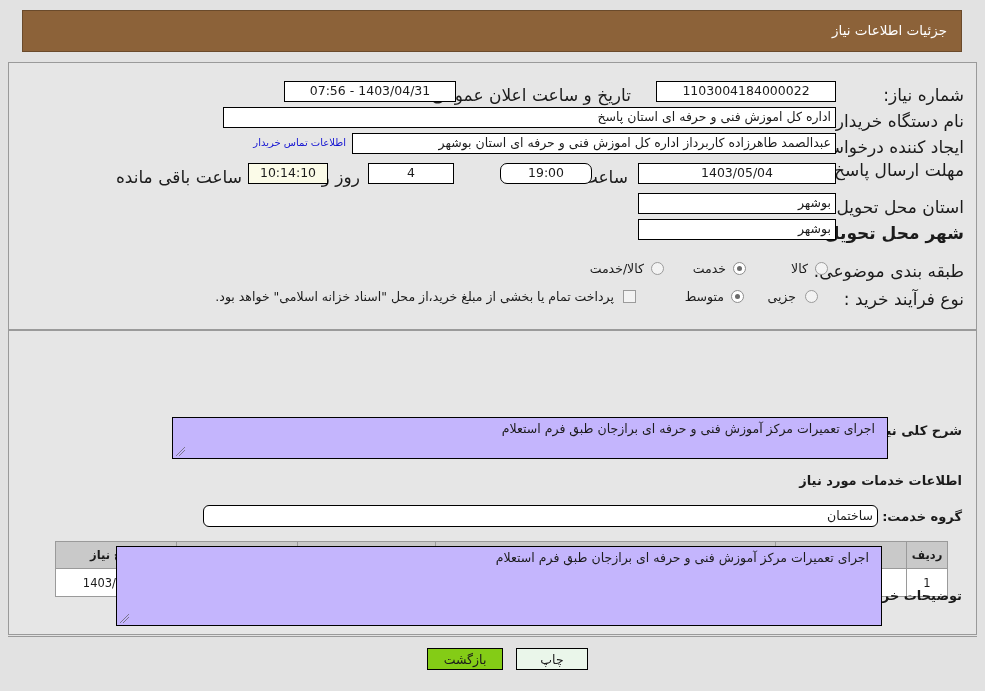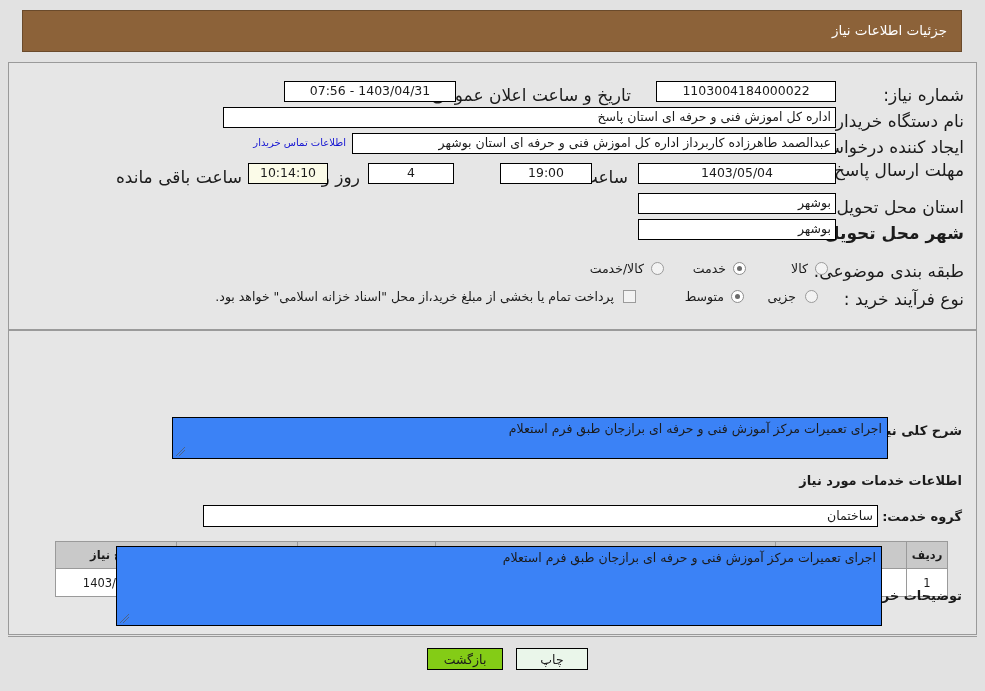--- a/index.html
+++ b/index.html
@@ -111,22 +111,22 @@
     font-family:"DejaVu Sans","Liberation Sans",sans-serif;
     font-size:55px;font-weight:bold;letter-spacing:1px;
     color:#b9b9b9;opacity:.55;direction:ltr;
   }
   .wm-arrow{
     position:absolute;left:188px;top:330px;opacity:.35;
   }
 
   
   .ta{
-    position:absolute;background:#3b82f6;border:1px solid #000;
-    box-sizing:border-box;font-size:12.5px;padding:3px 5px;
+    position:absolute;background:#c4b5fd;border:1px solid #000;
+    box-sizing:border-box;font-size:12.5px;padding:3px 12px;
     overflow:hidden;
   }
   .ta .grip{
     position:absolute;left:3px;bottom:1px;
     width:10px;height:10px;opacity:.65;
   }
   .bold{font-weight:bold;}
 
   
   .tbl{
@@ -200,21 +200,21 @@
       <div class="lbl" style="right:12px;top:48px;width:118px;">نام دستگاه خریدار:</div>
       <div class="fld r" style="right:140px;top:44px;width:613px;height:21px;">اداره کل اموزش فنی و حرفه ای استان پاسخ</div>
 
       <div class="lbl" style="right:12px;top:74px;width:118px;">ایجاد کننده درخواست:</div>
       <div class="fld r" style="right:140px;top:70px;width:484px;height:21px;">عبدالصمد طاهرزاده کاربرداز اداره کل اموزش فنی و حرفه ای استان بوشهر</div>
       <div class="link" style="right:630px;top:74px;">اطلاعات تماس خریدار</div>
 
       <div class="lbl" style="right:12px;top:100px;width:118px;line-height:15px;">مهلت ارسال پاسخ: تا تاریخ:</div>
       <div class="fld c" style="right:140px;top:100px;width:198px;height:21px;">1403/05/04</div>
       <div class="lbl" style="right:348px;top:104px;">ساعت</div>
-      <div class="fld c" style="right:384px;top:100px;width:92px;height:21px;">19:00</div>
+      <div class="fld c" style="right:384px;top:100px;width:92px;height:21px;border-radius:7px;">19:00</div>
       <div class="fld c" style="right:522px;top:100px;width:86px;height:21px;">4</div>
       <div class="lbl" style="right:616px;top:104px;">روز و</div>
       <div class="fld c cream" style="right:648px;top:100px;width:80px;height:21px;">10:14:10</div>
       <div class="lbl" style="right:734px;top:104px;">ساعت باقی مانده</div>
 
       <div class="lbl" style="right:12px;top:134px;width:118px;">استان محل تحویل:</div>
       <div class="fld r" style="right:140px;top:130px;width:198px;height:21px;">بوشهر</div>
 
       <div class="lbl" style="right:12px;top:160px;width:118px;font-weight:bold;">شهر محل تحویل:</div>
       <div class="fld r" style="right:140px;top:156px;width:198px;height:21px;">بوشهر</div>
@@ -248,21 +248,21 @@
       <div class="ta" style="right:88px;top:84px;width:716px;height:42px;">
         <span>اجرای تعمیرات مرکز آموزش فنی و حرفه ای برازجان طبق فرم استعلام</span>
         <svg class="grip" viewBox="0 0 10 10">
           <path d="M0 9 L9 0 M3 9 L9 3" stroke="#555" stroke-width="1" fill="none"></path>
         </svg>
       </div>
 
       <div class="lbl bold" style="right:14px;top:140px;font-size:13px;">اطلاعات خدمات مورد نیاز</div>
 
       <div class="lbl bold" style="right:14px;top:176px;font-size:13px;">گروه خدمت:</div>
-      <div class="fld r" style="right:98px;top:172px;width:675px;height:22px;">ساختمان</div>
+      <div class="fld r" style="right:98px;top:172px;width:675px;height:22px;border-radius:6px;">ساختمان</div>
     </div>
 
     <table class="tbl">
       <thead>
         <tr>
           <th style="width:38px;">ردیف</th>
           <th style="width:128px;">کد خدمت</th>
           <th>نام خدمت</th>
           <th style="width:135px;">واحد اندازه گیری</th>
           <th style="width:118px;">تعداد / مقدار</th>

